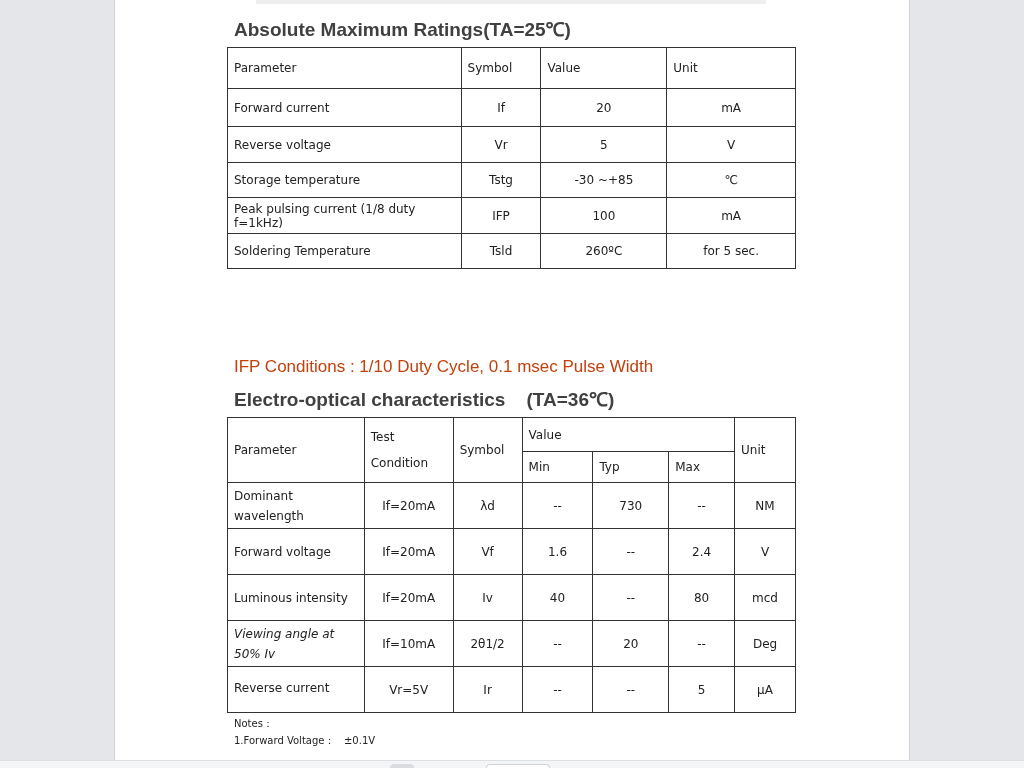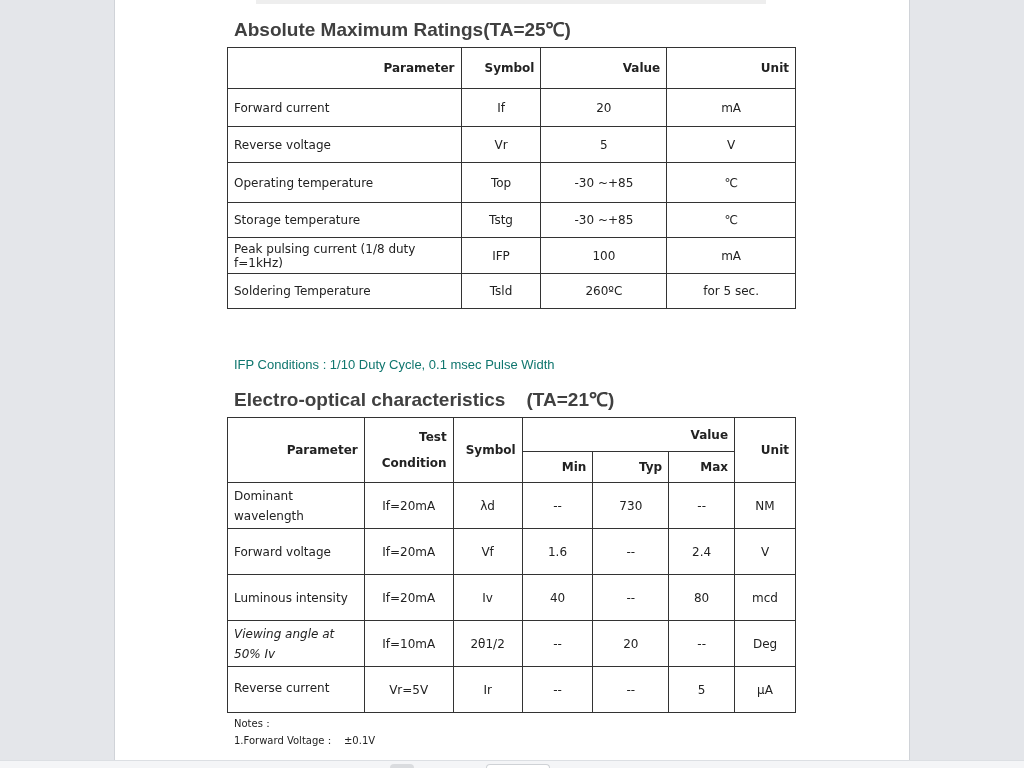--- a/index.html
+++ b/index.html
@@ -2,24 +2,24 @@
 <html><head>
 <meta charset="utf-8">
 <style>
   html,body{margin:0;padding:0;}
   body{width:1024px;height:768px;overflow:hidden;background:#e4e6ea;position:relative;font-family:"Liberation Sans",sans-serif;}
   .page{position:absolute;left:114px;top:0;width:794px;height:760px;background:#fff;border-left:1px solid #d0d3d8;border-right:1px solid #d0d3d8;}
   .prev-strip{position:absolute;left:256px;top:0;width:510px;height:4px;background:#eeeeee;}
   .h{position:absolute;left:234px;font-weight:bold;font-size:19px;color:#404040;white-space:pre;}
   table{position:absolute;border-collapse:collapse;font-family:"DejaVu Sans",sans-serif;font-size:12px;color:#222;}
   td,th{border:1.5px solid #333;padding:0 6px;}
-  th{font-weight:bold;text-align:right;}
+  th{font-weight:normal;text-align:left;}
   td.c{text-align:center;}
   td.l{text-align:left;}
-  .note{position:absolute;left:234px;font-family:"Liberation Sans",sans-serif;font-size:13px;color:#0f766e;}
+  .note{position:absolute;left:234px;font-family:"Liberation Sans",sans-serif;font-size:17px;color:#c2410c;}
   .small{position:absolute;left:234px;font-family:"DejaVu Sans",sans-serif;font-size:10px;color:#222;}
   .bottombar{position:absolute;left:0;top:760px;width:1024px;height:8px;background:#f4f5f7;border-top:1px solid #dcdfe3;}
   .bb1{position:absolute;left:390px;top:764px;width:24px;height:6px;background:#dadcdf;border-radius:4px 4px 0 0;}
   .bb2{position:absolute;left:486px;top:764px;width:62px;height:6px;border:1px solid #cfd2d6;border-bottom:none;border-radius:4px 4px 0 0;background:#fff;}
 </style>
 </head>
 <body>
 
 <div class="page"></div>
 <div class="prev-strip"></div>
@@ -45,26 +45,20 @@
     <td class="c">If</td>
     <td class="c">20</td>
     <td class="c">mA</td>
   </tr>
   <tr style="height:36px;">
     <td class="l">Reverse voltage</td>
     <td class="c">Vr</td>
     <td class="c">5</td>
     <td class="c">V</td>
   </tr>
-  <tr style="height:40px;">
-    <td class="l">Operating temperature</td>
-    <td class="c">Top</td>
-    <td class="c">-30 ~+85</td>
-    <td class="c">℃</td>
-  </tr>
   <tr style="height:35px;">
     <td class="l">Storage temperature</td>
     <td class="c">Tstg</td>
     <td class="c">-30 ~+85</td>
     <td class="c">℃</td>
   </tr>
   <tr style="height:36px;">
     <td class="l" style="font-size:12px;">Peak pulsing current (1/8 duty f=1kHz)</td>
     <td class="c">IFP</td>
     <td class="c">100</td>
@@ -74,21 +68,21 @@
     <td class="l">Soldering Temperature</td>
     <td class="c">Tsld</td>
     <td class="c">260ºC</td>
     <td class="c">for 5 sec.</td>
   </tr>
 </tbody>
   </table>
 
 <div class="note" style="top:357px;">IFP Conditions : 1/10 Duty Cycle, 0.1 msec Pulse Width</div>
 
-<div class="h" style="top:386px;">Electro-optical characteristics    (TA=21℃)</div>
+<div class="h" style="top:386px;">Electro-optical characteristics    (TA=36℃)</div>
 
 <table style="left:227px;top:417px;width:569px;">
   <colgroup>
       <col style="width:137px">
       <col style="width:89px">
       <col style="width:69px">
       <col style="width:71px">
       <col style="width:76px">
       <col style="width:66px">
       <col style="width:61px">

